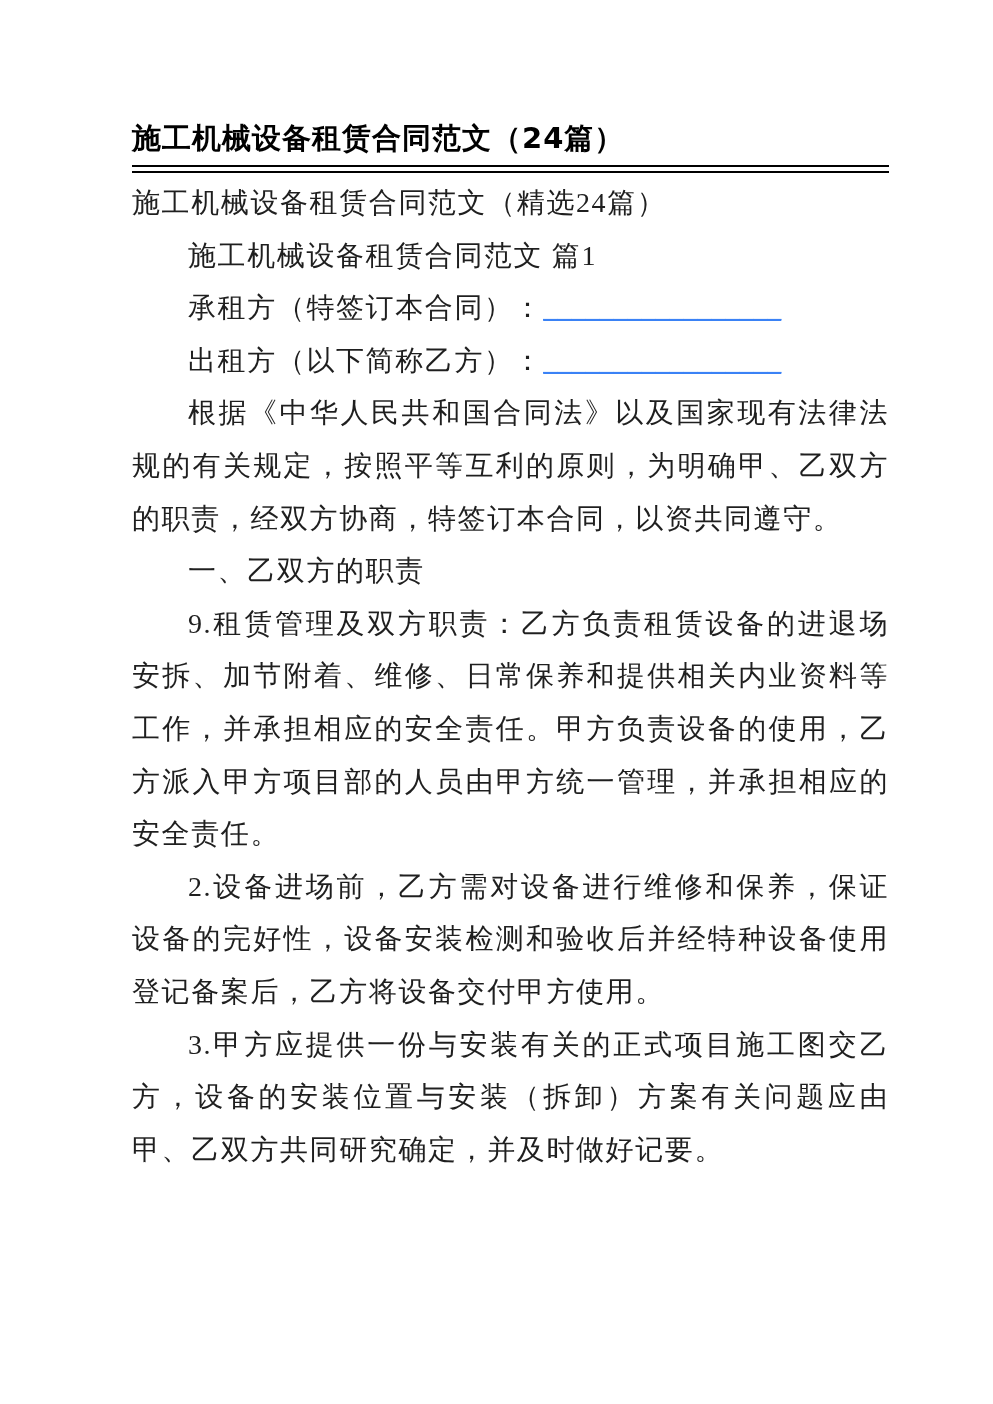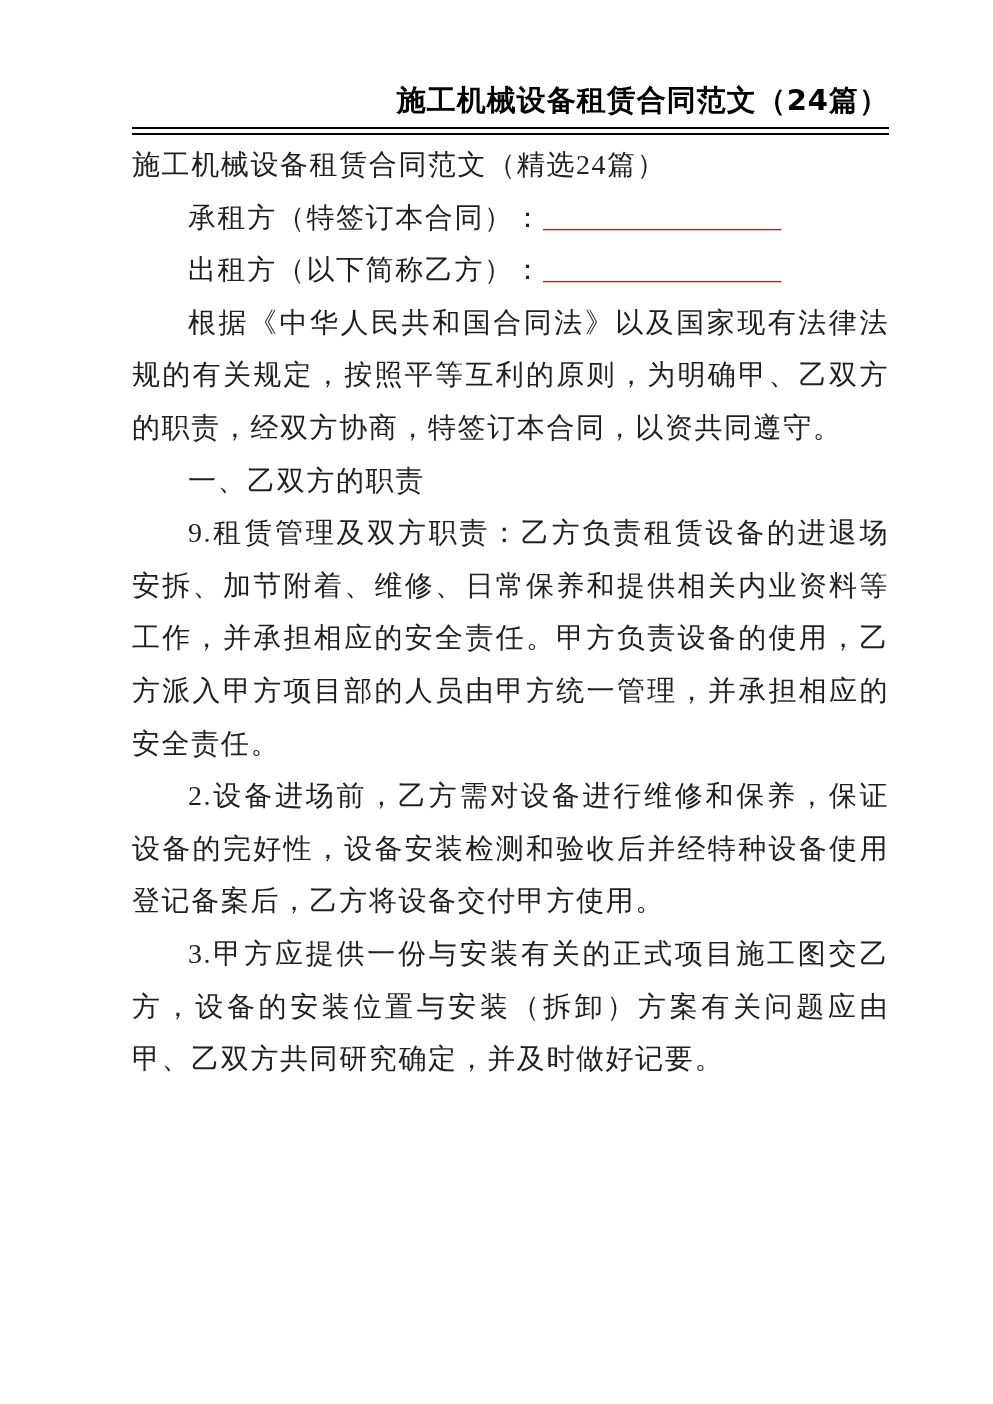--- a/index.html
+++ b/index.html
@@ -16,22 +16,22 @@
     font-family: "Liberation Serif", serif;
   }
   .content {
     position: absolute;
     left: 132px;
     top: 0;
     width: 757px;
   }
   .doc-title {
     margin: 0;
-    padding-top: 82px;
-    text-align: right;
+    padding-top: 120px;
+    text-align: left;
     font-family: "DejaVu Sans", sans-serif;
     font-weight: bold;
     font-size: 29px;
     line-height: 36px;
     letter-spacing: 1px;
     color: #000000;
   }
   .double-rule {
     margin-top: 9px;
     height: 4px;
@@ -46,35 +46,37 @@
     text-align: justify;
     color: #1f1f1f;
   }
   .doc-body p {
     margin: 0;
   }
   .doc-body p.indent {
     text-indent: 2em;
   }
   .blank {
-    color: #b91c1c;
+    color: #3b82f6;
     letter-spacing: 0;
     white-space: nowrap;
+    text-decoration: underline;
   }
 </style>
 </head>
 <body>
 
 <div class="page">
   <div class="content">
     <h1 class="doc-title">施工机械设备租赁合同范文（24篇）</h1>
     <div class="double-rule"></div>
     <div class="doc-body">
   <p><span>施工机械设备租赁合同范文（精选24篇）</span></p>
 
+  <p class="indent"><span>施工机械设备租赁合同范文 篇1</span></p>
 
   <p class="indent"><span>承租方（特签订本合同）：</span><span class="blank">_________________</span></p>
 
   <p class="indent"><span>出租方（以下简称乙方）：</span><span class="blank">_________________</span></p>
 
   <p class="indent"><span>根据《中华人民共和国合同法》以及国家现有法律法规的有关规定，按照平等互利的原则，为明确甲、乙双方的职责，经双方协商，特签订本合同，以资共同遵守。</span></p>
 
   <p class="indent"><span>一、乙双方的职责</span></p>
 
 

